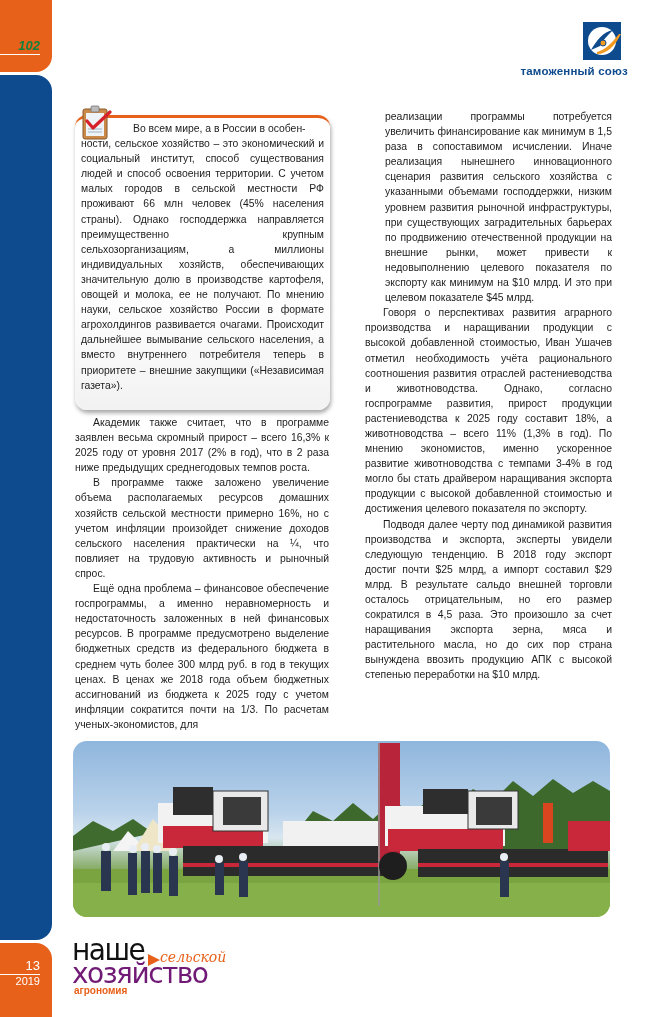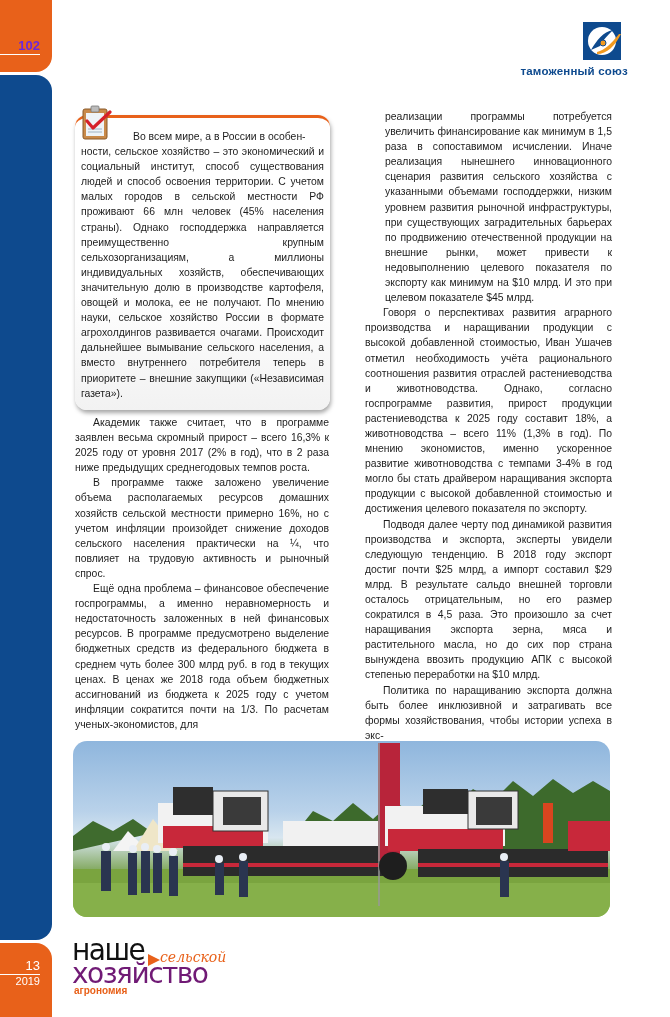--- a/index.html
+++ b/index.html
@@ -14,22 +14,22 @@
   .side-blue {
     position: absolute; left: 0; top: 75px; width: 52px; height: 865px;
     background: #0e4a8e; border-top-right-radius: 16px; border-bottom-right-radius: 16px;
   }
   .side-orange-bottom {
     position: absolute; left: 0; top: 943px; width: 52px; height: 74px;
     background: #e8611a; border-top-right-radius: 16px;
   }
   .page-num {
     position: absolute; left: 0; top: 38px; width: 40px;
-    color: #6d28d9; font-weight: bold; font-size: 13px; text-align: right;
-    border-bottom: 1px solid #fff; padding-bottom: 1px;
+    color: #15803d; font-weight: bold; font-size: 13px; text-align: right;
+    border-bottom: 1px solid #fff; padding-bottom: 1px; font-style: italic;
   }
   .issue-box {
     position: absolute; left: 0; top: 958px; width: 40px; text-align: right; color: #fff; font-weight: normal;
   }
   .issue-num { font-size: 13px; border-bottom: 1px solid #fff; line-height: 16px; }
   .issue-year { font-size: 11px; line-height: 12px; }
 
   
   .logo-emblem {
     position: absolute; left: 583px; top: 22px; width: 38px; height: 38px;
@@ -55,21 +55,21 @@
     box-shadow: 1px 3px 4px rgba(0,0,0,0.35);
     border-top: 3px solid #e8611a;
   }
   .callout-icon {
     position: absolute; left: 80px; top: 104px; width: 32px; height: 38px;
   }
   .callout-text {
     position: absolute; left: 81px; top: 121px; width: 243px;
     font-size: 10.4px; line-height: 15.1px; text-align: justify;
   }
-  .callout-text .lead { display: block; padding-left: 52px; margin-top: 8px; }
+  .callout-text .lead { display: block; padding-left: 52px; }
 
   
   .photo {
     position: absolute; left: 73px; top: 741px; width: 537px; height: 176px;
     border-radius: 14px; overflow: hidden;
     background: linear-gradient(#8fb6dd 0%, #b9d2ea 40%, #d8e6f0 55%, #6e9a3c 78%, #8ab84a 100%);
   }
   .photo svg { position: absolute; left: 0; top: 0; width: 537px; height: 176px; }
 
   
@@ -137,21 +137,20 @@
 <div class="col col-left">
   <p>Академик также считает, что в программе заявлен весьма скромный прирост – всего 16,3% к 2025 году от уровня 2017 (2% в год), что в 2 раза ниже предыдущих среднегодовых темпов роста.</p>
   <p>В программе также заложено увеличение объема располагаемых ресурсов домашних хозяйств сельской местности примерно 16%, но с учетом инфляции произойдет снижение доходов сельского населения практически на ¼, что повлияет на трудовую активность и рыночный спрос.</p>
   <p>Ещё одна проблема – финансовое обеспечение госпрограммы, а именно неравномерность и недостаточность заложенных в ней финансовых ресурсов. В программе предусмотрено выделение бюджетных средств из федерального бюджета в среднем чуть более 300 млрд руб. в год в текущих ценах. В ценах же 2018 года объем бюджетных ассигнований из бюджета к 2025 году с учетом инфляции сократится почти на 1/3. По расчетам ученых-экономистов, для</p>
 </div>
 
 <div class="col col-right">
   <p class="cont">реализации программы потребуется увеличить финансирование как минимум в 1,5 раза в сопоставимом исчислении. Иначе реализация нынешнего инновационного сценария развития сельского хозяйства с указанными объемами господдержки, низким уровнем развития рыночной инфраструктуры, при существующих заградительных барьерах по продвижению отечественной продукции на внешние рынки, может привести к недовыполнению целевого показателя по экспорту как минимум на $10 млрд. И это при целевом показателе $45 млрд.</p>
   <p>Говоря о перспективах развития аграрного производства и наращивании продукции с высокой добавленной стоимостью, Иван Ушачев отметил необходимость учёта рационального соотношения развития отраслей растениеводства и животноводства. Однако, согласно госпрограмме развития, прирост продукции растениеводства к 2025 году составит 18%, а животноводства – всего 11% (1,3% в год). По мнению экономистов, именно ускоренное развитие животноводства с темпами 3-4% в год могло бы стать драйвером наращивания экспорта продукции с высокой добавленной стоимостью и достижения целевого показателя по экспорту.</p>
   <p>Подводя далее черту под динамикой развития производства и экспорта, эксперты увидели следующую тенденцию. В 2018 году экспорт достиг почти $25 млрд, а импорт составил $29 млрд. В результате сальдо внешней торговли осталось отрицательным, но его размер сократился в 4,5 раза. Это произошло за счет наращивания экспорта зерна, мяса и растительного масла, но до сих пор страна вынуждена ввозить продукцию АПК с высокой степенью переработки на $10 млрд.</p>
-  <p>Политика по наращиванию экспорта должна быть более инклюзивной и затрагивать все формы хозяйствования, чтобы истории успеха в экс-</p>
 </div>
 
 <div class="photo">
   <svg viewBox="0 0 537 176" preserveAspectRatio="none">
 
     <path d="M0 95 L20 80 L40 90 L60 78 L80 92 L0 110 Z" fill="#3f6b2e"></path>
     <path d="M220 95 L240 70 L260 80 L280 62 L300 78 L320 60 L340 72 L360 55 L380 68 L400 48 L420 60 L440 40 L460 55 L480 38 L500 52 L520 40 L537 50 L537 110 L220 110 Z" fill="#3d6a2c"></path>
 
     <rect x="0" y="140" width="537" height="36" fill="#86b04a"></rect>
     <rect x="0" y="128" width="537" height="14" fill="#7aa43f"></rect>

